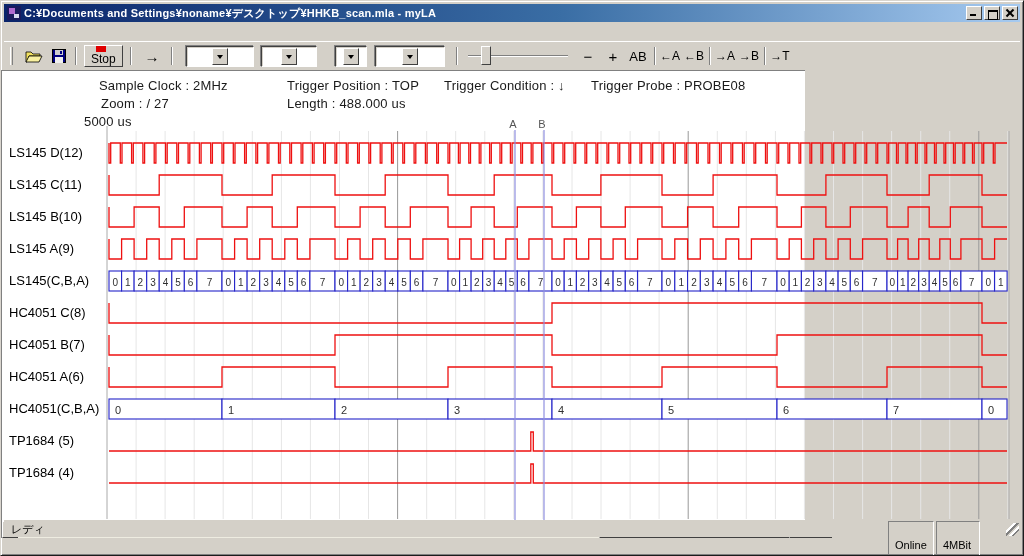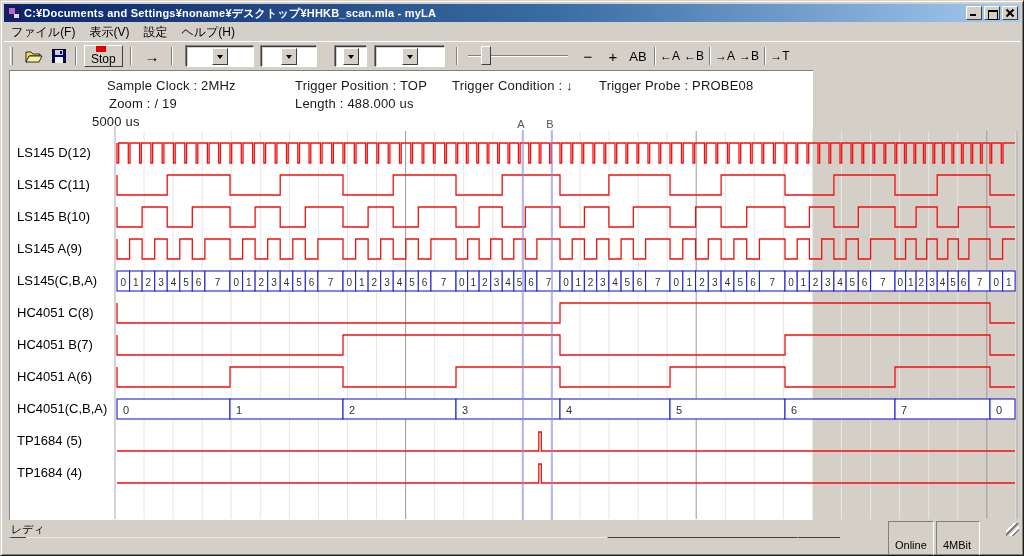--- a/index.html
+++ b/index.html
@@ -41,21 +41,21 @@
            box-shadow:1px 1px 0 #d4d0c8 inset, -1px -1px 0 #808080; height:21px; top:4px;
            display:flex; align-items:center; font-size:13px; }
   .combo .val { flex:1; padding:0 3px; white-space:nowrap; overflow:hidden; }
   .drop { width:16px; height:17px; margin:1px; background:#d4d0c8; border:1px solid;
           border-color:#fff #404040 #404040 #fff; display:flex; align-items:center; justify-content:center; }
   .tri { width:0; height:0; border-left:3px solid transparent; border-right:3px solid transparent; border-top:4px solid #000; }
   .slider-track { position:absolute; top:13px; height:2px; background:#808080; border-bottom:1px solid #fff; }
   .slider-thumb { position:absolute; top:4px; width:10px; height:19px; background:#d4d0c8;
                   border:1px solid; border-color:#fff #404040 #404040 #fff; }
   
-  .client { position:absolute; left:8px; top:69px; width:804px; height:468px; background:#fff;
+  .client { position:absolute; left:0; top:69px; width:804px; height:468px; background:#fff;
             border-top:1px solid #808080; border-left:1px solid #808080;text-decoration:underline; }
   .info { position:absolute; font-size:13px; color:#1a1a1a; white-space:nowrap; letter-spacing:0.2px; }
   #wave-svg { position:absolute; left:0; top:0; }
   
   .hscroll { position:absolute; left:0; bottom:0; width:100%; height:17px; background:#eeece1; }
   .sb-btn { position:absolute; top:0; width:16px; height:17px; background:#d4d0c8; border:1px solid;
             border-color:#fff #404040 #404040 #fff; display:flex; align-items:center; justify-content:center; }
   .sb-left { left:0; } .sb-right { right:0; }
   .arr-l { width:0;height:0;border-top:4px solid transparent;border-bottom:4px solid transparent;border-right:4px solid #000; }
   .arr-r { width:0;height:0;border-top:4px solid transparent;border-bottom:4px solid transparent;border-left:4px solid #000; }
@@ -79,26 +79,20 @@
   <div class="titlebar">
     <div class="appicon"></div>
     <span class="title-text">C:¥Documents and Settings¥noname¥デスクトップ¥HHKB_scan.mla - myLA</span>
     <div class="winbtns">
       <div class="wbtn min"></div>
       <div class="wbtn max"></div>
       <div class="wbtn close"></div>
     </div>
   </div>
 
-  <div class="menubar">
-    <span class="menu-item">ファイル(F)</span>
-    <span class="menu-item">表示(V)</span>
-    <span class="menu-item">設定</span>
-    <span class="menu-item">ヘルプ(H)</span>
-  </div>
 
   <div class="toolbar">
     <div class="tb grip" style="left:6px"></div>
     <div class="tb tb-btn" style="left:18px;width:24px">
       <svg width="18" height="14" viewBox="0 0 18 14">
         <path d="M1 13 L1 3 L6 3 L8 5 L15 5 L15 7 L4 7 L2 13 Z" fill="#f0e060" stroke="#000" stroke-width="0.8"></path>
         <path d="M4 7 L17 7 L14 13 L1 13 Z" fill="#f8f0a0" stroke="#000" stroke-width="0.8"></path>
       </svg>
     </div>
     <div class="tb tb-btn" style="left:44px;width:22px">
@@ -176,21 +170,21 @@
     <div class="tb tb-btn" style="left:764px;width:24px">
       <span>→T</span>
       </div>
   </div>
 
   <div class="client">
     <span class="info" style="left:97px;top:7px">Sample Clock : 2MHz</span>
     <span class="info" style="left:285px;top:7px">Trigger Position : TOP</span>
     <span class="info" style="left:442px;top:7px">Trigger Condition : ↓</span>
     <span class="info" style="left:589px;top:7px">Trigger Probe : PROBE08</span>
-    <span class="info" style="left:99px;top:25px">Zoom : /  19</span>
+    <span class="info" style="left:99px;top:25px">Zoom : /  27</span>
     <span class="info" style="left:285px;top:25px">Length : 488.000 us</span>
     <span class="info" style="left:82px;top:43px">5000 us</span>
 
     <svg id="wave-svg" width="1016" height="450" viewBox="3 70 1016 450">
         <line x1="108" y1="130" x2="108" y2="518" stroke="#aaaaaa" stroke-width="1"></line>
         <line x1="137.1" y1="130" x2="137.1" y2="518" stroke="#e6e6e6" stroke-width="1"></line>
         <line x1="166.1" y1="130" x2="166.1" y2="518" stroke="#e6e6e6" stroke-width="1"></line>
         <line x1="195.2" y1="130" x2="195.2" y2="518" stroke="#e6e6e6" stroke-width="1"></line>
         <line x1="224.2" y1="130" x2="224.2" y2="518" stroke="#e6e6e6" stroke-width="1"></line>
         <line x1="253.3" y1="130" x2="253.3" y2="518" stroke="#e6e6e6" stroke-width="1"></line>

